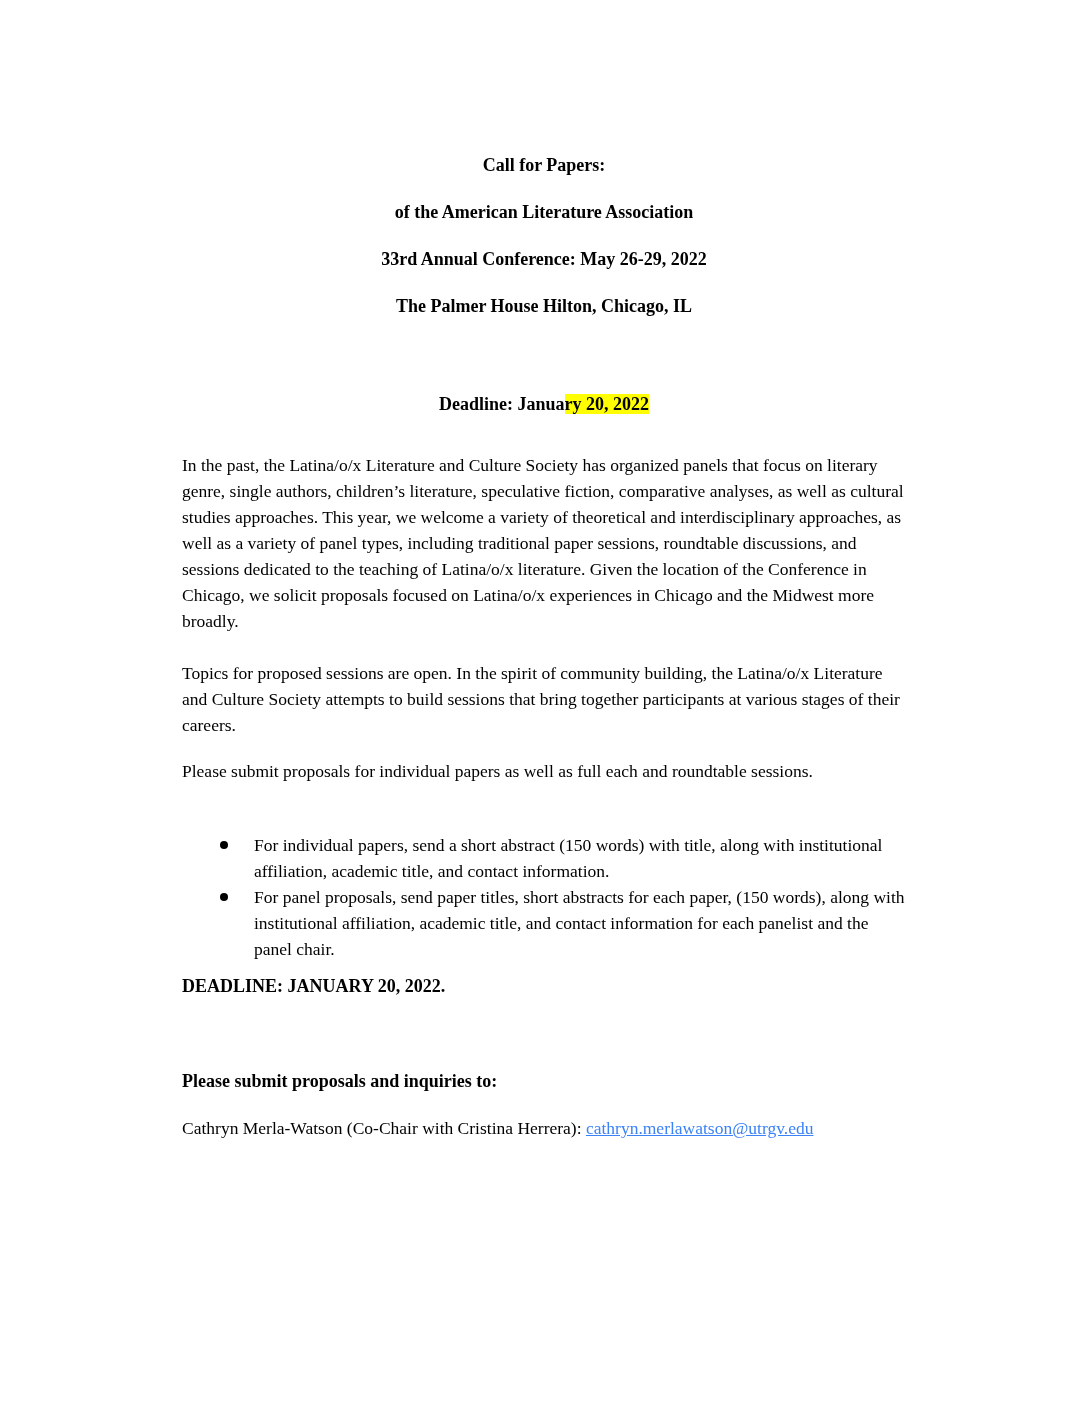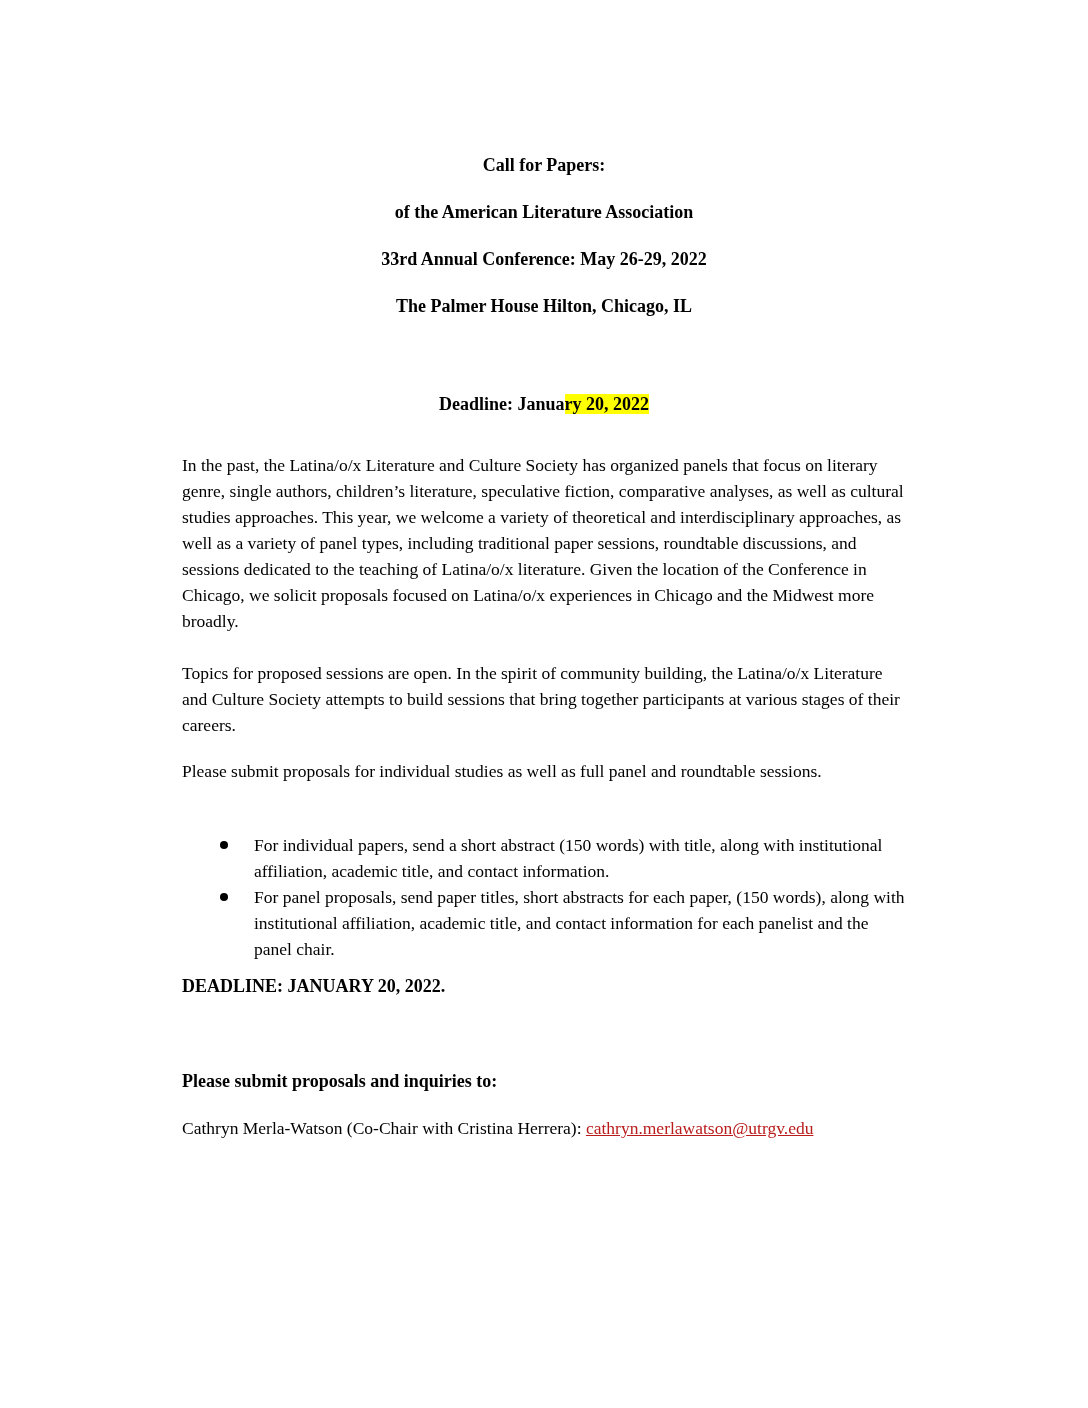--- a/index.html
+++ b/index.html
@@ -66,21 +66,21 @@
   }
   .submit-heading {
     margin-top: 69px;
     font-weight: 700;
     font-size: 18px;
   }
   .contact {
     margin-top: 21px;
   }
   a.email-link {
-    color: #b91c1c;
+    color: #3b82f6;
     text-decoration: underline;
     cursor: pointer;
     text-align: right;
   }
 </style>
 </head>
 <body>
 
 <div class="page">
 
@@ -88,21 +88,21 @@
   <p class="title-line">of the American Literature Association</p>
   <p class="title-line">33rd Annual Conference: May 26-29, 2022</p>
   <p class="title-line">The Palmer House Hilton, Chicago, IL</p>
 
   <p class="deadline-line"><span>Deadline: Janua</span><span class="hl">ry 20, 2022</span></p>
 
   <p class="para p1">In the past, the Latina/o/x Literature and Culture Society has organized panels that focus on literary genre, single authors, children’s literature, speculative fiction, comparative analyses, as well as cultural studies approaches. This year, we welcome a variety of theoretical and interdisciplinary approaches, as well as a variety of panel types, including traditional paper sessions, roundtable discussions, and sessions dedicated to the teaching of Latina/o/x literature. Given the location of the Conference in Chicago, we solicit proposals focused on Latina/o/x experiences in Chicago and the Midwest more broadly.</p>
 
   <p class="para p2">Topics for proposed sessions are open. In the spirit of community building, the Latina/o/x Literature and Culture Society attempts to build sessions that bring together participants at various stages of their careers.</p>
 
-  <p class="para p3">Please submit proposals for individual studies as well as full panel and roundtable sessions.</p>
+  <p class="para p3">Please submit proposals for individual papers as well as full each and roundtable sessions.</p>
 
   <ul class="bullets">
     <li>
       <span class="dot"></span>
       <span>For individual papers, send a short abstract (150 words) with title, along with institutional affiliation, academic title, and contact information.</span>
     </li>
     <li>
       <span class="dot"></span>
       <span>For panel proposals, send paper titles, short abstracts for each paper, (150 words), along with institutional affiliation, academic title, and contact information for each panelist and the panel chair.</span>
     </li>

